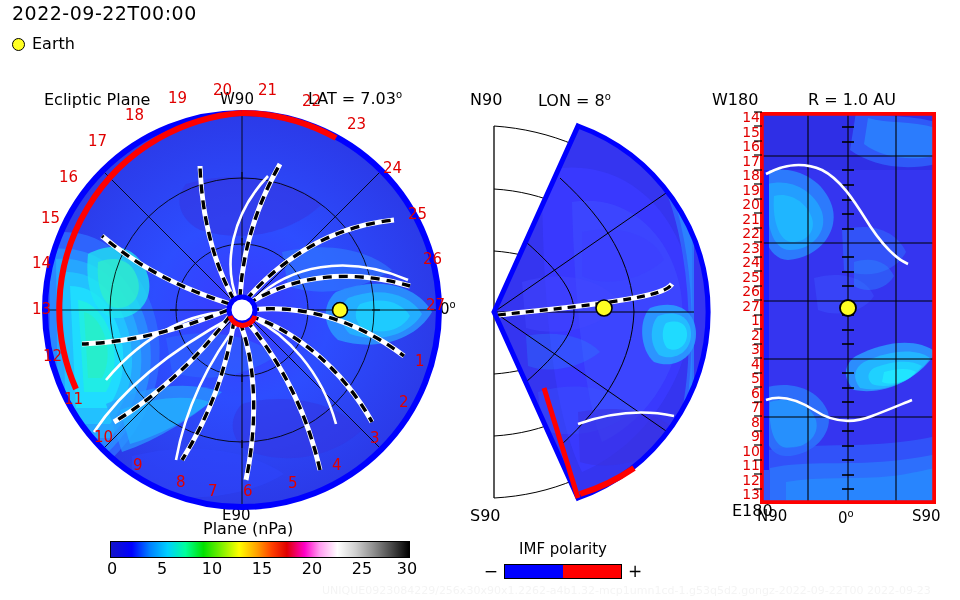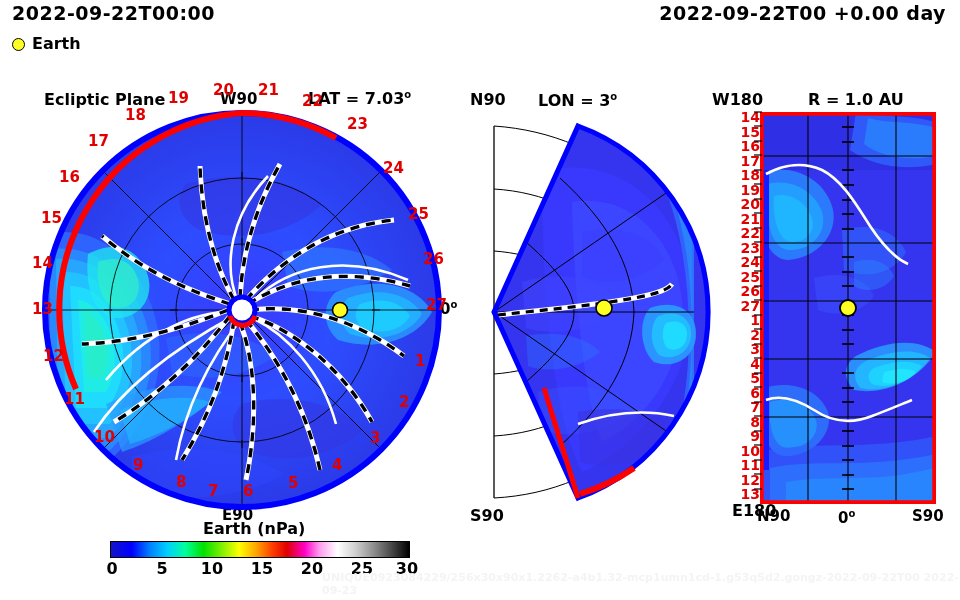--- a/index.html
+++ b/index.html
@@ -4,21 +4,21 @@
 <title>WSA-ENLIL Solar Wind Forecast</title>
 <style>
   * { box-sizing: border-box; }
   html, body {
     margin: 0; padding: 0;
     width: 960px; height: 600px;
     background: #ffffff;
     font-family: "DejaVu Sans", sans-serif;
     overflow: hidden;
   }
-  #root { position: relative; width: 960px; height: 600px; background:#fff;font-weight:bold; }
+  #root { position: relative; width: 960px; height: 600px; background:#fff; }
 
   .abs { position: absolute; }
   .txt { color:#000; white-space:nowrap; line-height:1; }
 
   
   #hdr-left  { left:12px;  top:4px;  font-size:19px; letter-spacing:.5px; }
   #hdr-right { right:14px; top:4px;  font-size:19px; letter-spacing:.5px; }
   #legend-earth { left:12px; top:36px; display:flex; align-items:center; gap:7px; font-size:16px;}
   .earth-dot {
     width:13px; height:13px; border-radius:50%;
@@ -70,37 +70,36 @@
   
   #footer-left { left:6px; bottom:2px; font-size:12px; }
   #footer-wm   { left:322px; bottom:3px; font-size:11px; color:#f4f4f4; }
 </style>
 </head>
 <body>
 
 <div id="root">
 
   <div class="abs txt" id="hdr-left">2022-09-22T00:00</div>
-  <div class="abs txt" id="hdr-right">2022-09-22T00 +0.00 day</div>
 
   <div class="abs" id="legend-earth">
     <span class="earth-dot"></span>
     <span class="txt">Earth</span>
   </div>
 
   <div class="abs txt ptitle" style="left:44px; top:92px;">Ecliptic Plane</div>
   <div class="abs txt ptitle" style="left:308px; top:90px;">
     <span>LAT = 7.03</span><sup style="font-size:10px">o</sup>
   </div>
   <div class="abs txt" style="left:220px; top:92px; font-size:15px;">W90</div>
   <div class="abs txt" style="left:222px; top:508px; font-size:15px;">E90</div>
   <div class="abs txt" style="left:440px; top:300px; font-size:15px;">
     <span>0</span><sup style="font-size:10px">o</sup>
   </div>
-  <div class="abs txt" style="left:203px; top:521px; font-size:16px;">Earth (nPa)</div>
+  <div class="abs txt" style="left:203px; top:521px; font-size:16px;">Plane (nPa)</div>
 
   <div class="abs" id="p1-wrap">
     <svg width="412" height="412" viewBox="0 0 412 412">
       <defs>
         <clipPath id="discClip">
             <circle cx="206" cy="206" r="198"></circle>
           </clipPath>
         <radialGradient id="bgField" cx="50%" cy="50%" r="50%">
           <stop offset="0%" stop-color="#3a3aff"></stop>
           <stop offset="45%" stop-color="#2d4dff"></stop>
@@ -236,21 +235,21 @@
     <span class="tick-lbl" style="left:266px; top:-12px;">22</span>
     <span class="tick-lbl" style="left:311px; top:11px;">23</span>
     <span class="tick-lbl" style="left:347px; top:55px;">24</span>
     <span class="tick-lbl" style="left:372px; top:101px;">25</span>
     <span class="tick-lbl" style="left:387px; top:146px;">26</span>
     <span class="tick-lbl" style="left:390px; top:192px;">27</span>
   </div>
 
   <div class="abs txt ptitle" style="left:470px; top:92px;">N90</div>
   <div class="abs txt ptitle" style="left:538px; top:92px;">
-    <span>LON = 3</span><sup style="font-size:10px">o</sup>
+    <span>LON = 8</span><sup style="font-size:10px">o</sup>
   </div>
   <div class="abs txt ptitle" style="left:470px; top:508px;">S90</div>
   <div class="abs txt" style="left:686px; top:300px; font-size:15px;">
     <span>0</span><sup style="font-size:10px">o</sup>
   </div>
 
   <div class="abs" id="p2-wrap">
     <svg width="230" height="400" viewBox="0 0 230 400">
       <defs>
         <clipPath id="wedgeClip">
@@ -480,18 +479,29 @@
       <span style="left:2px;">0</span>
       <span style="left:52px;">5</span>
       <span style="left:102px;">10</span>
       <span style="left:152px;">15</span>
       <span style="left:202px;">20</span>
       <span style="left:252px;">25</span>
       <span style="left:297px;">30</span>
     </div>
   </div>
 
+  <div class="abs" id="leg-polarity">
+    <div class="leg-title txt">IMF polarity</div>
+    <div id="pol-row">
+      <span class="pol-sign txt">−</span>
+      <span id="pol-bar">
+        <span class="neg"></span>
+        <span class="pos"></span>
+      </span>
+      <span class="pol-sign txt">+</span>
+    </div>
+  </div>
 
 
 
   <div class="abs" id="footer-wm">UNIQUE0923084229/256x30x90x1.2262-a4b1.32-mcp1umn1cd-1.g53q5d2.gongz-2022-09-22T00   2022-09-23</div>
 
 </div>
 
 </body></html>

